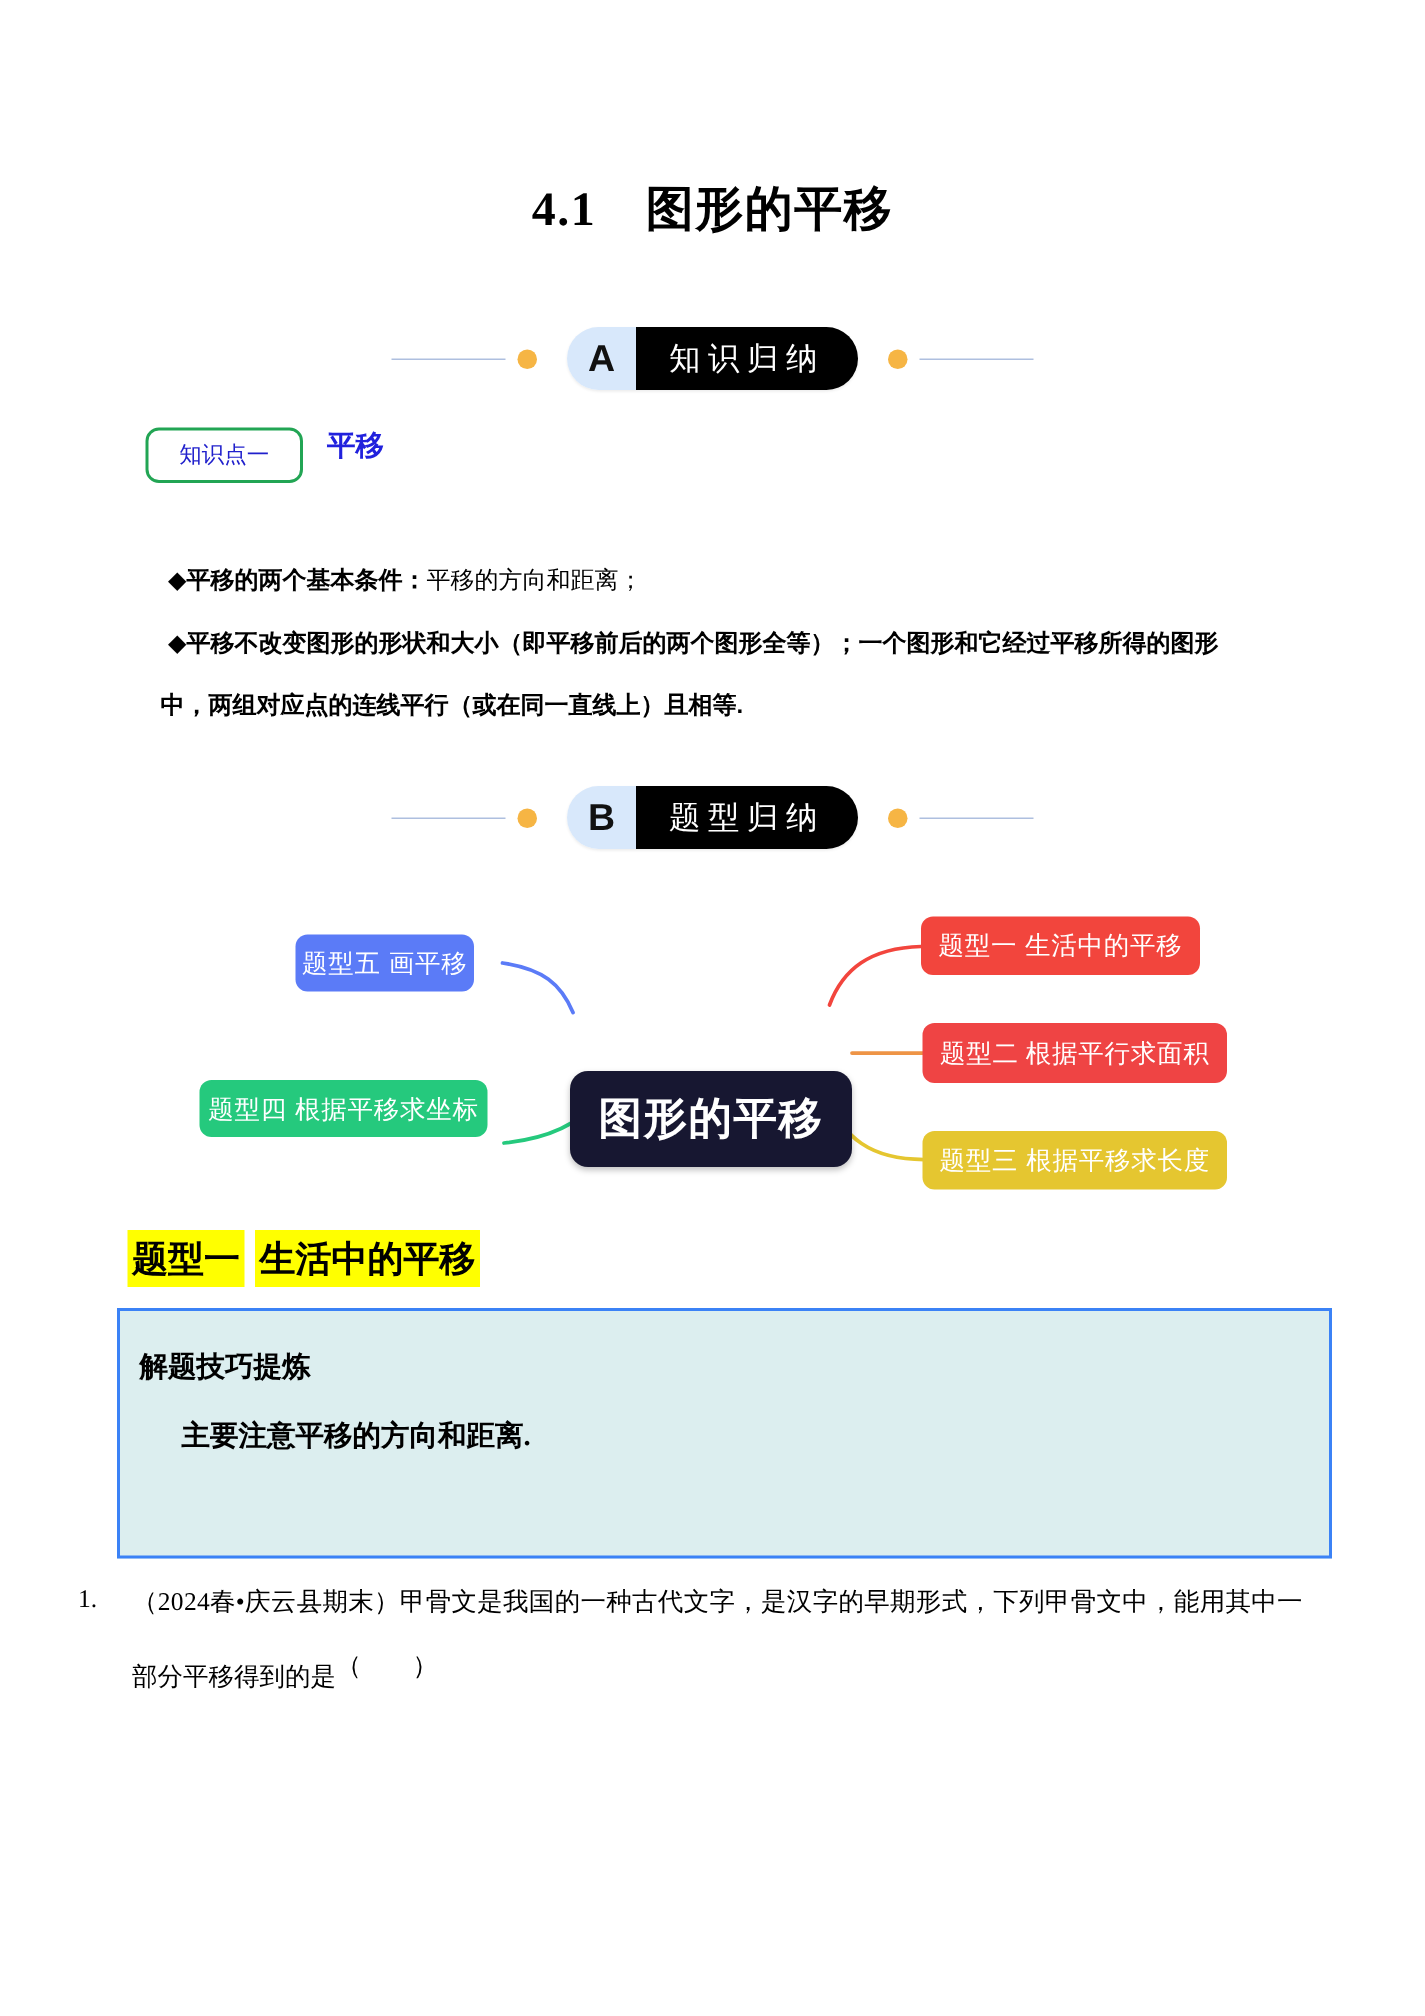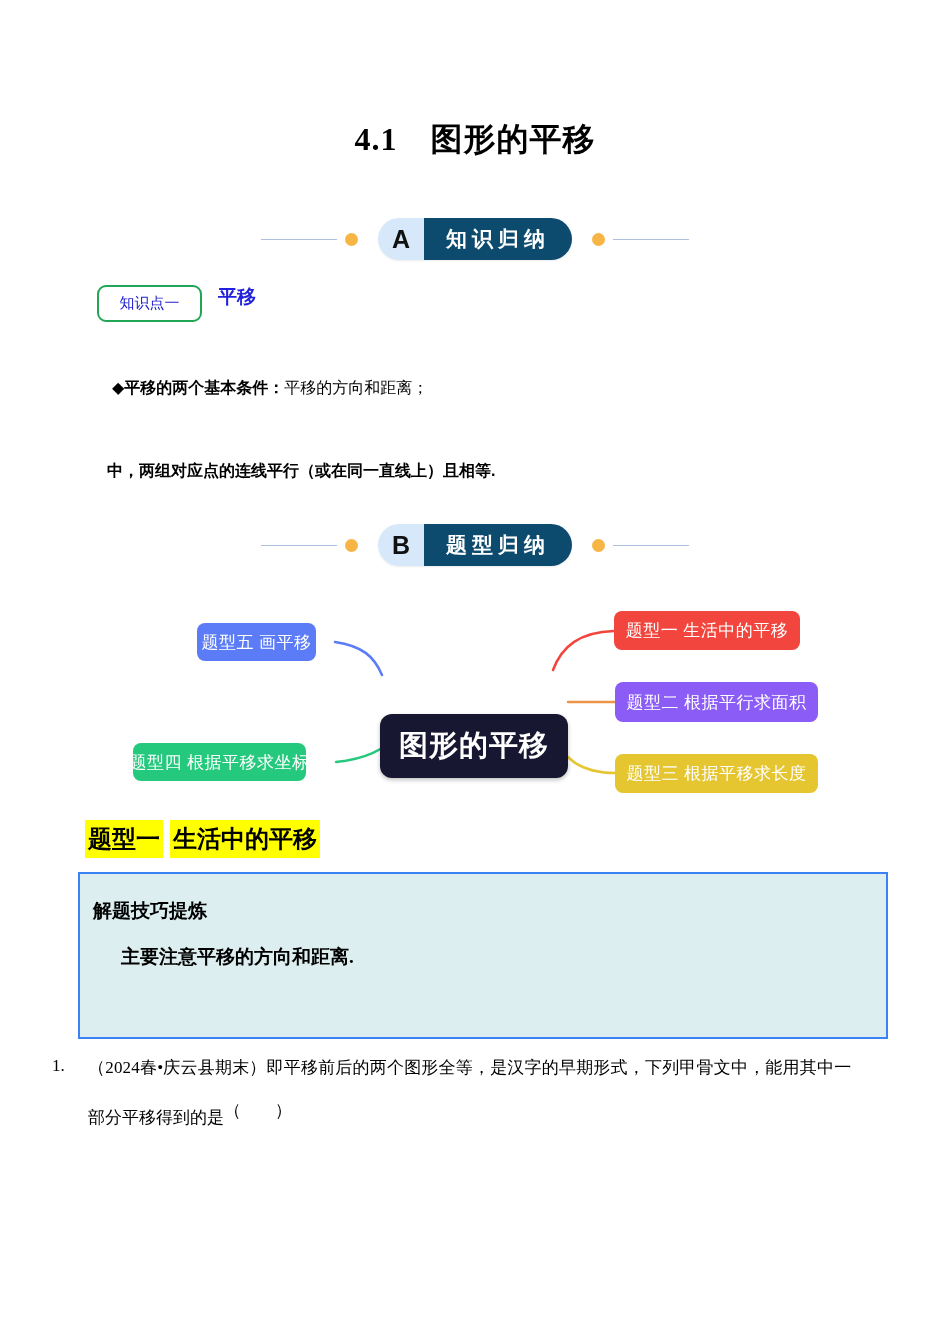--- a/index.html
+++ b/index.html
@@ -27,22 +27,22 @@
     width:13px; height:13px; border-radius:50%; background:#f6b544;
     margin:0 8px;
   }
   .pill { display:flex; height:42px; margin:0 12px; border-radius:21px; overflow:hidden;
           box-shadow:0 1px 2px rgba(0,0,0,0.08); }
   .pill-letter {
     background:#d8e8fb; width:46px; display:flex; align-items:center; justify-content:center;
     font-size:25px; font-weight:bold; color:#111;
   }
   .pill-label {
-    background:#0c4a6e; color:#fff; display:flex; align-items:center;
-    padding:0 22px; font-size:21px; font-weight:bold; letter-spacing:5px;
+    background:#000000; color:#fff; display:flex; align-items:center;
+    padding:0 22px; font-size:21px; font-weight:normal; letter-spacing:5px;
   }
 
   
   .kp-box {
     position:absolute; left:97px; top:285px; width:105px; height:37px;
     border:2.5px solid #22a554; border-radius:9px;
     display:flex; align-items:center; justify-content:center;
     font-size:15px; color:#2020cc; background:#fff;
   }
   .kp-topic {
@@ -66,23 +66,23 @@
   }
   .mm-center {
     position:absolute; left:380px; top:669px; width:188px; height:64px;
     background:#171731; border-radius:12px; color:#fff;
     display:flex; align-items:center; justify-content:center;
     font-size:29px; font-weight:bold; letter-spacing:1px;
     box-shadow:0 2px 4px rgba(0,0,0,0.25);
     margin-top:45px;
   }
   .mm-five  { left:197px; top:623px; width:119px; height:38px; background:#5b7bf7; }
-  .mm-four  { left:133px; top:743px; width:173px; height:38px; background:#25c97d; }
+  .mm-four  { left:133px; top:720px; width:192px; height:38px; background:#25c97d; }
   .mm-one   { left:614px; top:611px; width:186px; height:39px; background:#f2453d; }
-  .mm-two   { left:615px; top:682px; width:203px; height:40px; background:#8b5cf6; }
+  .mm-two   { left:615px; top:682px; width:203px; height:40px; background:#ef4444;font-family:Liberation Serif, serif; }
   .mm-three { left:615px; top:754px; width:203px; height:39px; background:#e5c630; }
 
   
   .type-heading {
     position:absolute; left:85px; top:820px;
     font-size:24px; font-weight:bold; display:flex; gap:7px;
   }
   .hl { background:#ffff00; padding:3px 3px; }
 
   
@@ -134,20 +134,21 @@
     <span class="badge-dot"></span>
     <span class="badge-line"></span>
   </div>
 
   <div class="kp-box">知识点一</div>
   <div class="kp-topic">平移</div>
 
   <div class="kb-line kb-1">
     <span class="kb-head">◆平移的两个基本条件：</span><span>平移的方向和距离；</span>
   </div>
+  <div class="kb-line kb-2">◆平移不改变图形的形状和大小（即平移前后的两个图形全等）；一个图形和它经过平移所得的图形</div>
   <div class="kb-line kb-3">中，两组对应点的连线平行（或在同一直线上）且相等.</div>
 
   <div class="section-badge" style="top:524px;">
     <span class="badge-line"></span>
     <span class="badge-dot"></span>
     <span class="pill">
       <span class="pill-letter">B</span>
       <span class="pill-label">题型归纳</span>
     </span>
     <span class="badge-dot"></span>
@@ -173,18 +174,18 @@
     <span class="hl">题型一</span>
     <span class="hl">生活中的平移</span>
   </div>
 
   <div class="tips-box">
     <div class="tips-title">解题技巧提炼</div>
     <div class="tips-body">主要注意平移的方向和距离.</div>
   </div>
 
   <div class="q-num">1.</div>
-  <div class="q-line1">（2024春•庆云县期末）即平移前后的两个图形全等，是汉字的早期形式，下列甲骨文中，能用其中一</div>
+  <div class="q-line1">（2024春•庆云县期末）甲骨文是我国的一种古代文字，是汉字的早期形式，下列甲骨文中，能用其中一</div>
   <div class="q-line2">
     <span>部分平移得到的是</span><span class="q-blank">（　　）</span>
   </div>
 
 </div>
 
 </body></html>

